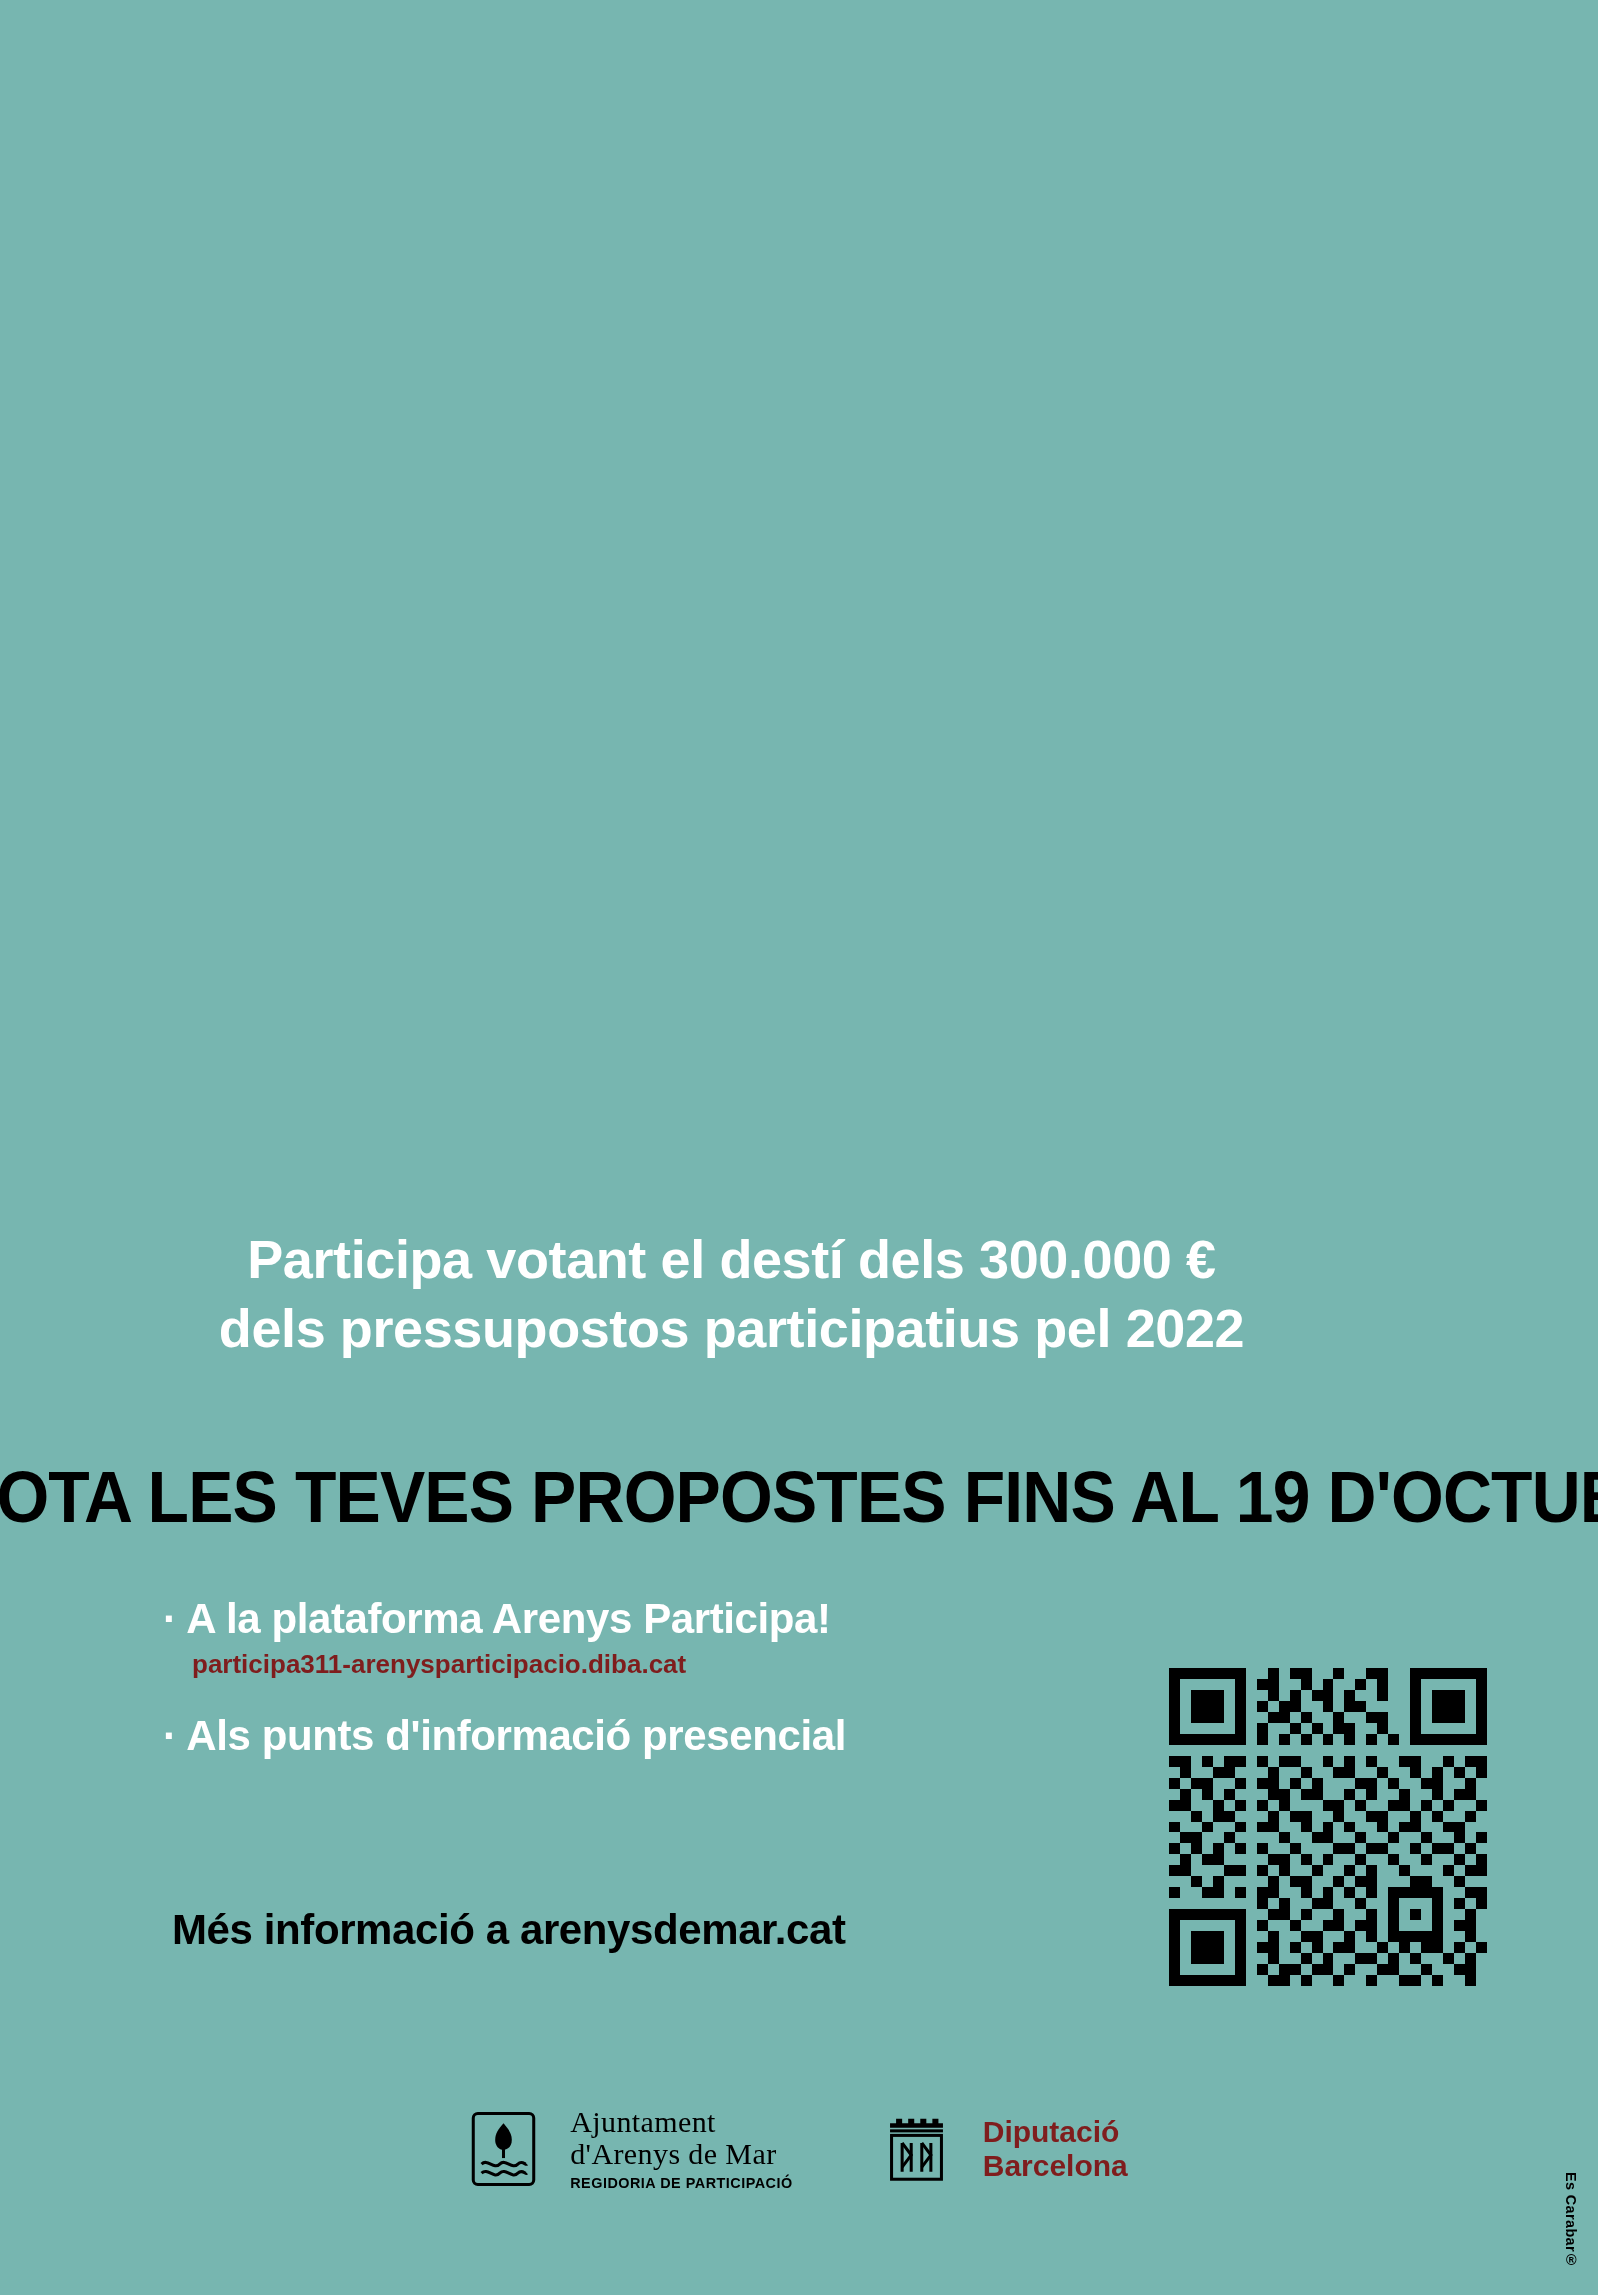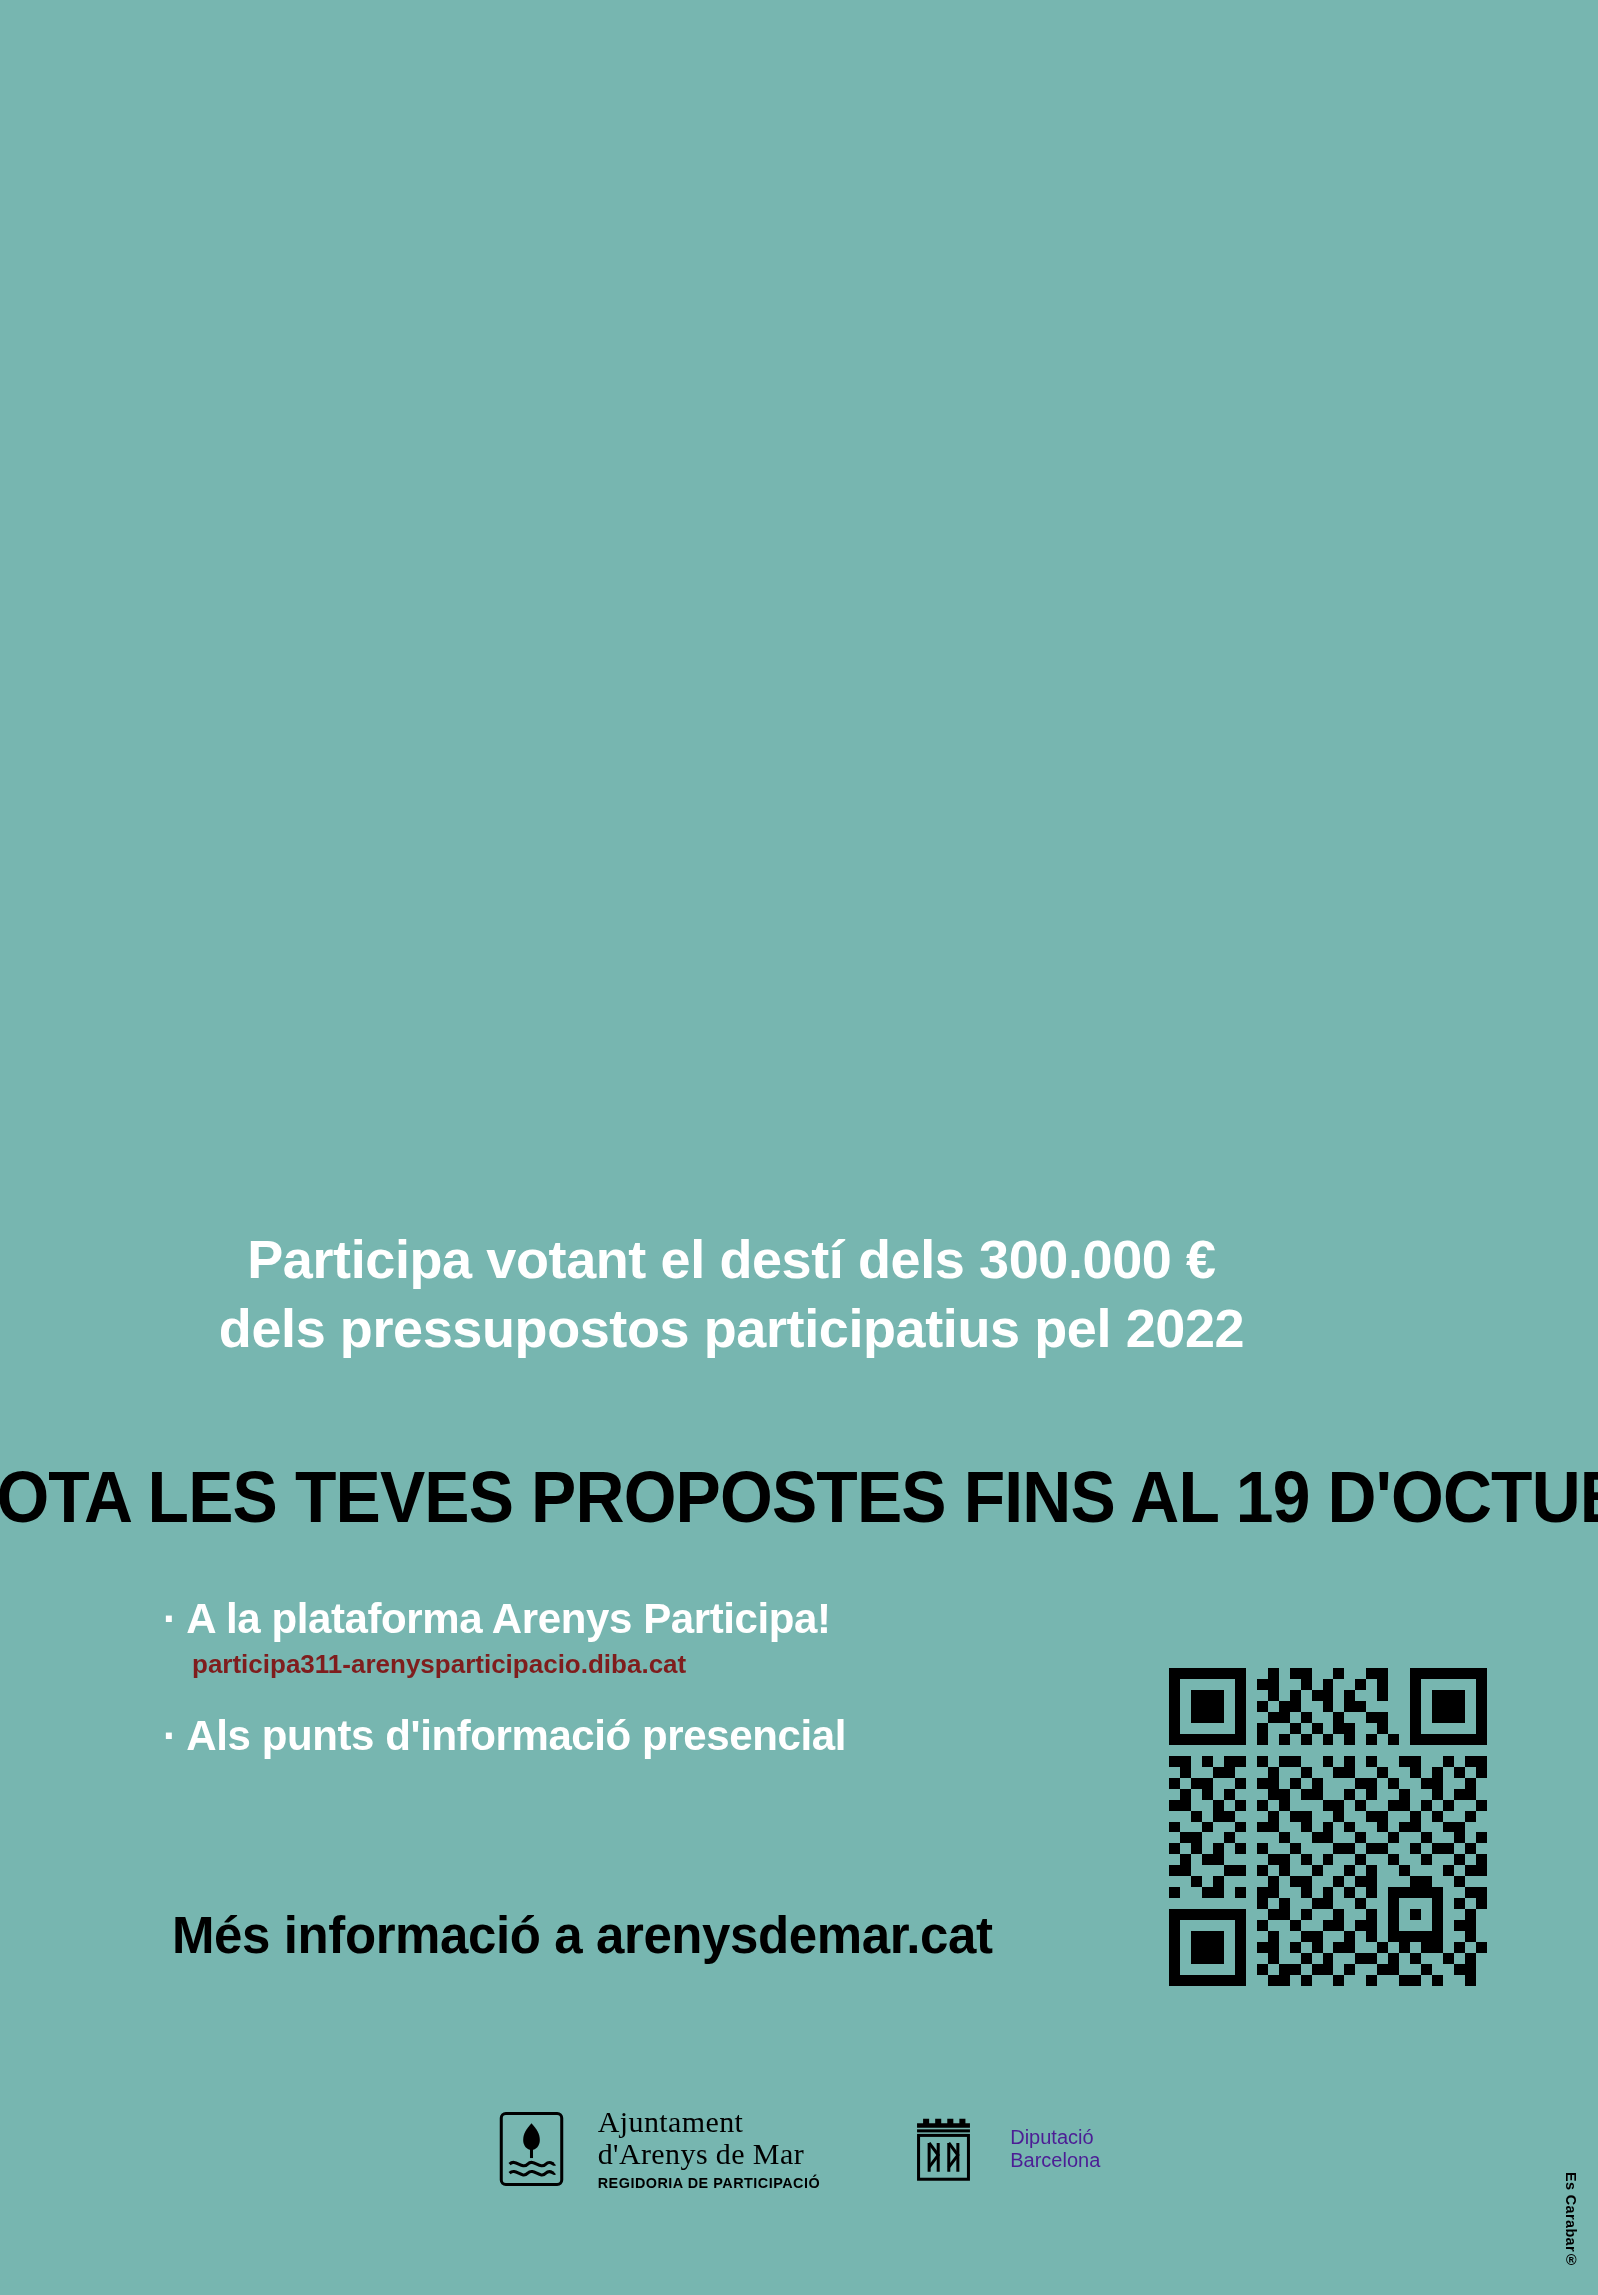--- a/index.html
+++ b/index.html
@@ -119,21 +119,21 @@
     margin-bottom: 31px;
   }
   .bullet-row-2 { margin-top: 0px; margin-bottom: 0; }
 
   .more-info {
     position: absolute;
     top: 1906px;
     left: 172px;
     color: #000000;
     font-weight: bold;
-    font-size: 51px;
+    font-size: 42px;
     letter-spacing: -0.4px;
   }
 
   
   .qr-wrap {
     position: absolute;
     top: 1668px;
     left: 1169px;
     width: 318px;
     height: 318px;
@@ -179,23 +179,23 @@
     letter-spacing: 0.4px;
   }
   .logo-text-1 .l3 {
     font-size: 14.4px;
     font-weight: bold;
     display: block;
     letter-spacing: 0.5px;
     margin-top: 5.3px;
   }
   .logo-text-2 {
-    color: #4c1d95;
-    font-weight: normal;
-    font-size: 20px;
+    color: #7f1d1d;
+    font-weight: bold;
+    font-size: 30px;
     line-height: 1.14;
   }
   .logo-text-2 span { display: block; }
 
   
   .credit {
     position: absolute;
     right: 19.7px;
     bottom: 27px;
     color: #000;

